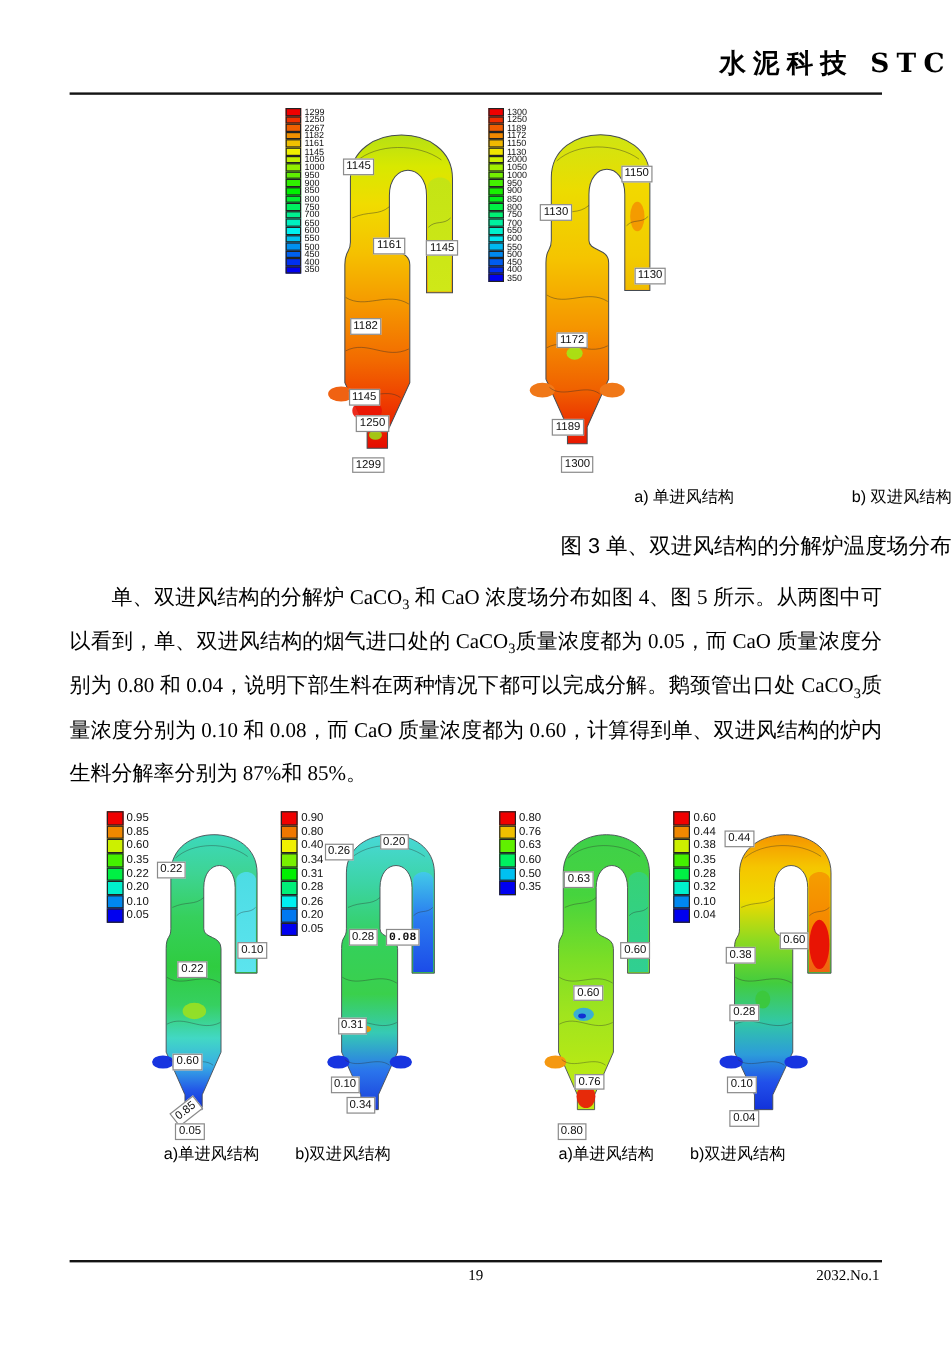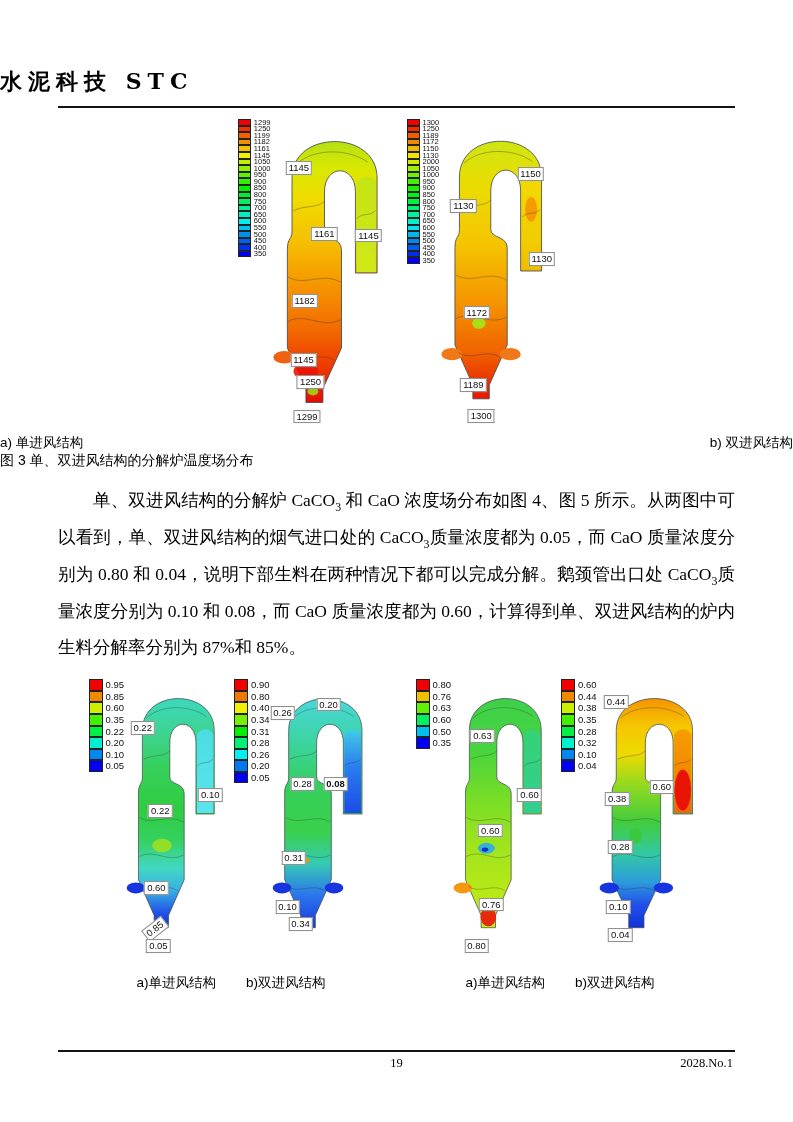--- a/index.html
+++ b/index.html
@@ -3,21 +3,21 @@
 <meta charset="utf-8">
 <style>
   * { margin:0; padding:0; box-sizing:border-box; }
   html,body { background:#ffffff; }
   .page {
     width:793px; height:1122px; background:#fff; position:relative;
     margin:0 auto; overflow:hidden; color:#000;
     font-family:"Liberation Serif", serif;
   }
   
-  .header { padding-top:67px; text-align:left; }
+  .header { padding-top:38px; text-align:right; }
   .journal-title {
     font-family:"DejaVu Serif", serif; font-size:22px; font-weight:600;
     letter-spacing:6px;
   }
   .header-rule { margin:9px 58px 0 58px; border-bottom:2.5px solid #141414; }
 
   
   .fig3-row { display:flex; justify-content:center; gap:16px; margin-top:9px; }
   .panel-unit { display:flex; align-items:flex-start; gap:4px; }
   .colorbar { display:flex; flex-direction:column; margin-top:2px; }
@@ -33,31 +33,31 @@
 
   .contour { position:relative; }
   .contour svg { display:block; width:100%; height:100%; overflow:visible; }
   .clabel {
     position:absolute; transform:translate(-50%,-50%);
     background:#fff; border:0.6px solid #8a8a8a;
     font-family:"Liberation Sans", sans-serif; font-size:9.5px;
     line-height:1.25; padding:0 2px; white-space:nowrap; color:#111;
   }
   .clabel.rot { transform:translate(-50%,-50%) rotate(-38deg); }
-  .clabel.bold { font-weight:700; }
+  .clabel.bold { font-weight:700;font-family:Liberation Mono, monospace; }
 
   .fig-captions {
-    display:flex; justify-content:space-between;
+    display:flex; justify-content:flex-end;
     font-family:"Liberation Sans", sans-serif; font-size:13.5px; margin-top:5px;
   }
   .fig3-captions { gap:98px; }
-  .group-captions { gap:30px; margin-top:23px; }
+  .group-captions { gap:30px; margin-top:5px; }
   .fig-title {
-    text-align:left; font-family:"Liberation Sans", sans-serif;
-    font-size:14px; margin-top:0;
+    text-align:right; font-family:"Liberation Sans", sans-serif;
+    font-size:18px; margin-top:20px;
   }
   sub { font-size:68%; }
 
   .section-heading {
     margin:10px 58px 0 58px; font-family:"Liberation Sans", sans-serif;
     font-weight:700; font-size:18.5px;
   }
   .body-text {
     margin:12px 58px 0 58px; font-size:17.5px; line-height:2.06;
     text-align:justify; text-indent:2em;
@@ -190,21 +190,21 @@
           <div class="cb-row">
             <span class="cb-sw" style="background: rgb(240, 0, 0);"></span>
             <span class="cb-tk">1299</span>
           </div>
           <div class="cb-row">
             <span class="cb-sw" style="background: rgb(240, 48, 0);"></span>
             <span class="cb-tk">1250</span>
           </div>
           <div class="cb-row">
             <span class="cb-sw" style="background: rgb(240, 96, 0);"></span>
-            <span class="cb-tk">1199</span>
+            <span class="cb-tk">2267</span>
           </div>
           <div class="cb-row">
             <span class="cb-sw" style="background: rgb(240, 144, 0);"></span>
             <span class="cb-tk">1182</span>
           </div>
           <div class="cb-row">
             <span class="cb-sw" style="background: rgb(240, 192, 0);"></span>
             <span class="cb-tk">1161</span>
           </div>
           <div class="cb-row">
@@ -632,16 +632,16 @@
       </div>
       <div class="fig-captions group-captions">
         <span>a)单进风结构</span>
         <span>b)双进风结构</span>
       </div>
     </div>
   </div>
 
   <div class="footer">
     <span class="page-num">19</span>
-    <span class="issue">2028.No.1</span>
+    <span class="issue">2032.No.1</span>
   </div>
 
 </div>
 
 </body></html>

